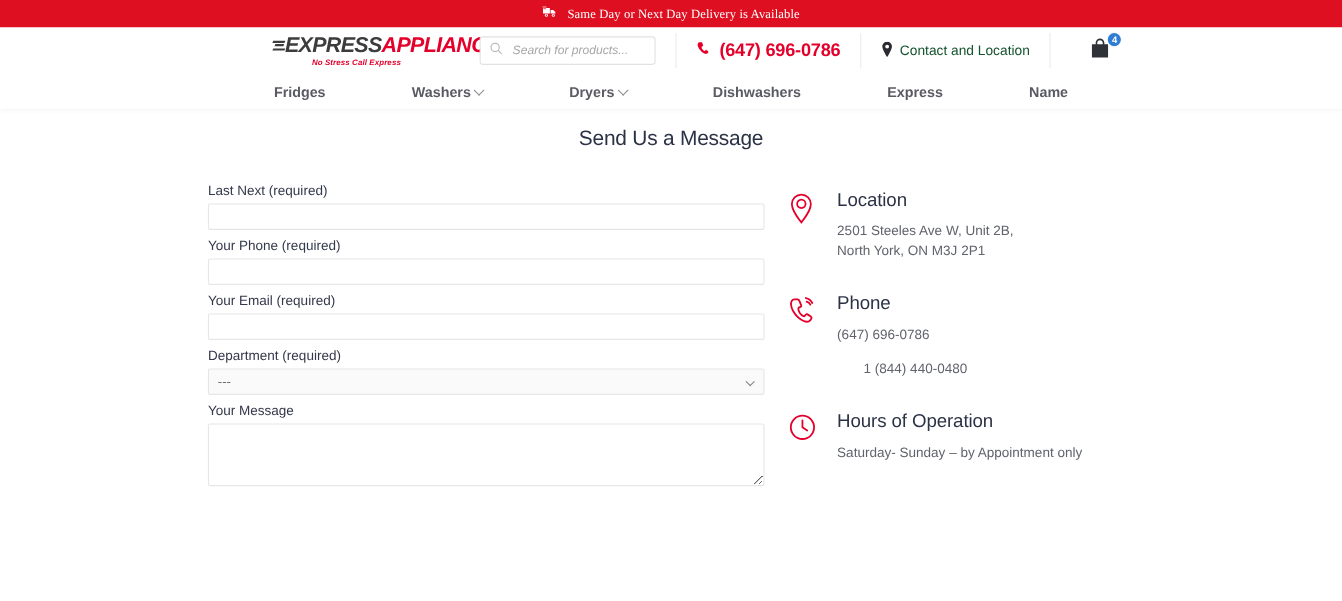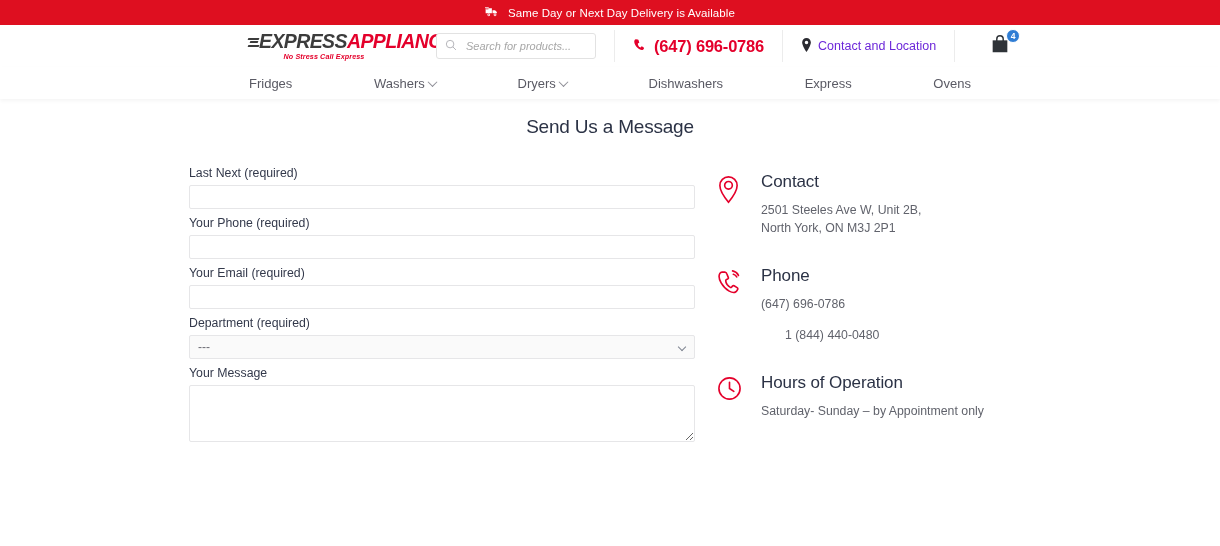--- a/index.html
+++ b/index.html
@@ -18,20 +18,21 @@
     background: #de0f20;
     display: flex;
     align-items: center;
     justify-content: center;
     gap: 8px;
   }
   .promo-text {
     color: #ffffff;
     font-size: 11.5px;
     letter-spacing: .1px;
+    font-family: Liberation Serif, serif;
   }
   .truck-icon { display: block; }
 
   
   .header {
     height: 42px;
     background: #ffffff;
     display: flex;
     align-items: center;
     padding: 0 0 0 0;
@@ -124,21 +125,21 @@
     font-size: 16.5px;
     font-weight: bold;
     letter-spacing: -0.2px;
     white-space: nowrap;
     text-decoration: none;
   }
   .contact-link {
     display: flex;
     align-items: center;
     gap: 6px;
-    color: #6d28d9;
+    color: #14532d;
     font-size: 12.5px;
     white-space: nowrap;
     text-decoration: none;
   }
   .cart {
     position: relative;
     margin-left: 16px;
     width: 26px;
     height: 26px;
   }
@@ -169,20 +170,21 @@
     box-shadow: 0 2px 4px rgba(0,0,0,.045);
     position: relative;
     z-index: 2;
   }
   .nav-list {
     display: flex;
     align-items: flex-end;
     width: 770px;
     justify-content: space-between;
     padding: 0 24px;
+    font-weight: bold;
   }
   .nav-item {
     display: flex;
     align-items: center;
     gap: 4px;
     color: #5a5a64;
     font-size: 13px;
     cursor: pointer;
     white-space: nowrap;
   }
@@ -392,21 +394,21 @@
       <span>Dryers</span>
       <span class="chev"></span>
     </div>
     <div class="nav-item">
       <span>Dishwashers</span>
     </div>
     <div class="nav-item">
       <span>Express</span>
     </div>
     <div class="nav-item">
-      <span>Ovens</span>
+      <span>Name</span>
     </div>
   </div>
 </div>
 
 <div class="page">
 
   <h1 class="page-title">Send Us a Message</h1>
 
   <div class="content">
 
@@ -448,21 +450,21 @@
     <div class="info-col">
 
       <div class="info-block">
         <div class="info-icon">
           <svg width="23" height="29" viewBox="0 0 24 30" fill="none" stroke="#e4002b" stroke-width="1.7">
             <path d="M12 1.8c-5 0-9 4-9 9 0 6.6 9 17.4 9 17.4s9-10.8 9-17.4c0-5-4-9-9-9z"></path>
             <circle cx="12" cy="10.6" r="4"></circle>
           </svg>
         </div>
         <div>
-          <h3 class="info-title">Contact</h3>
+          <h3 class="info-title">Location</h3>
           <div class="info-line">2501 Steeles Ave W, Unit 2B,</div>
           <div class="info-line">North York, ON M3J 2P1</div>
         </div>
       </div>
 
       <div class="info-block">
         <div class="info-icon">
           <svg width="25" height="25" viewBox="0 0 26 26" fill="none" stroke="#e4002b" stroke-width="1.7" stroke-linecap="round">
             <path d="M5.2 3.2c-.9 0-1.7.5-2.2 1.3C1.6 7 2 10.5 4.3 14.5c2.3 4 5.3 6.8 8.4 8.5 2.9 1.6 5.5 1.7 6.9.7.9-.7 1.5-1.6 1.9-2.5.3-.7 0-1.4-.6-1.8l-3.1-1.9c-.6-.3-1.3-.2-1.7.3l-.8 1c-.3.4-.9.6-1.4.3-1.2-.6-2.4-1.6-3.4-3-.9-1.4-1.4-2.8-1.4-4 0-.6.3-1 .8-1.2l1.2-.5c.6-.2.9-.8.7-1.4L10.2 5c-.2-.8-.9-1.5-1.7-1.7z"></path>
             <path d="M17 5.5c1.5.4 2.8 1.4 3.5 2.8"></path>

